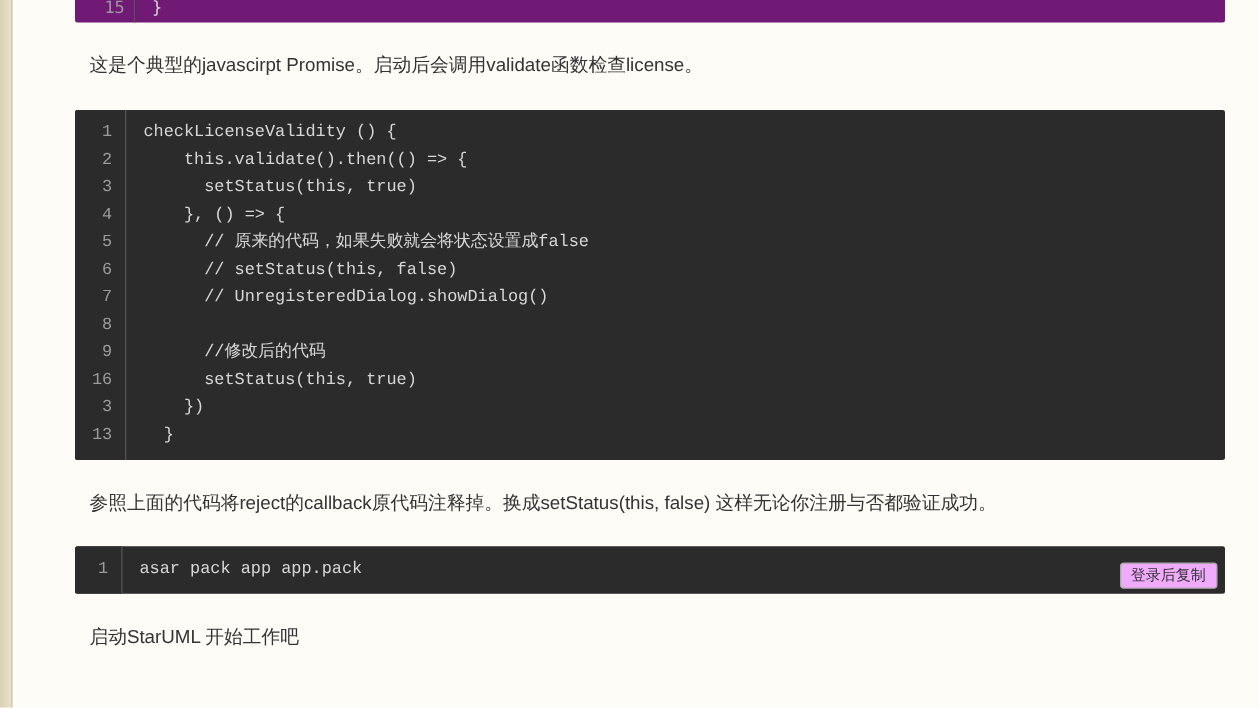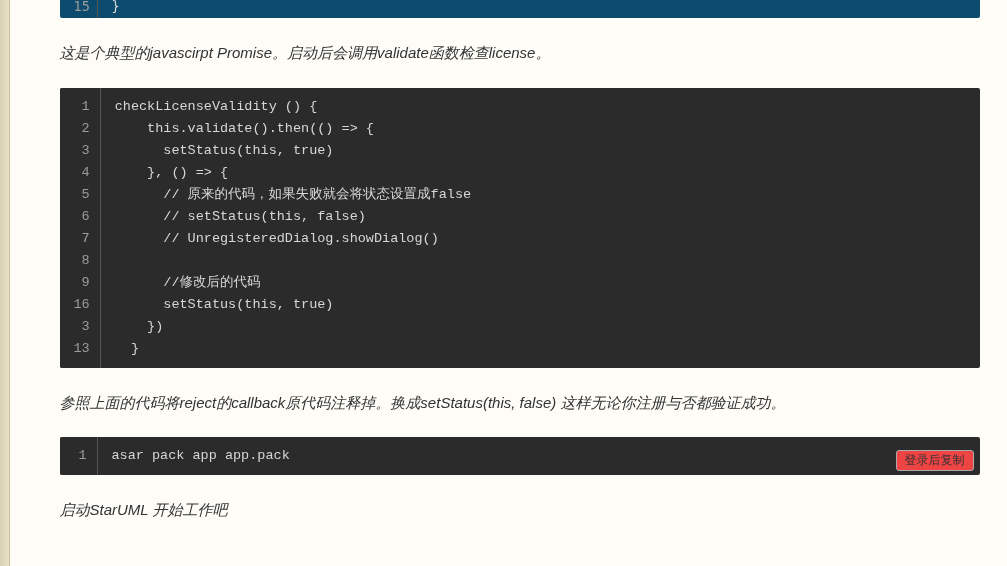--- a/index.html
+++ b/index.html
@@ -38,59 +38,58 @@
     min-width: 38px;
   }
   .gutter div { }
   .code-lines {
     padding: 8px 14px;
     line-height: 22px;
     white-space: pre;
     flex: 1;
   }
   .code-stub {
-    background: #0c4a6e;
+    background: #701a75;
     height: 18px;
     border-radius: 0 0 2px 2px;
     display: flex;
-    padding-left: 14px;
+    padding-left: 24px;
   }
   .code-stub .ln {
     color: #9b9b9b;
     font-family: Consolas, Monaco, monospace;
     font-size: 13.5px;
     text-align: right;
     width: 24px;
     border-right: 1px solid #555;
     padding-right: 10px;
     line-height: 12px;
   }
   .code-stub .cl {
     padding-left: 14px;
     color: #d7d7d7;
     font-family: Consolas, Monaco, monospace;
     font-size: 13.5px;
     line-height: 12px;
   }
   .para {
-    margin: 22px 0;
+    margin: 22px 12px;
     color: #333;
-    font-style: italic;
   }
   h2.section-heading {
     font-size: 22px;
     font-weight: 700;
     color: #222;
     margin: 28px 0 22px 0;
   }
   .copy-btn {
     position: absolute;
     right: 6px;
     bottom: 4px;
-    background: #ef4444;
+    background: #f0abfc;
     border: 1px solid #aaa;
     border-radius: 3px;
     font-size: 12px;
     padding: 1px 8px;
     color: #333;
     cursor: pointer;
     font-family: -apple-system, "Microsoft YaHei", sans-serif;
   }
   .left-edge {
     position: fixed;

